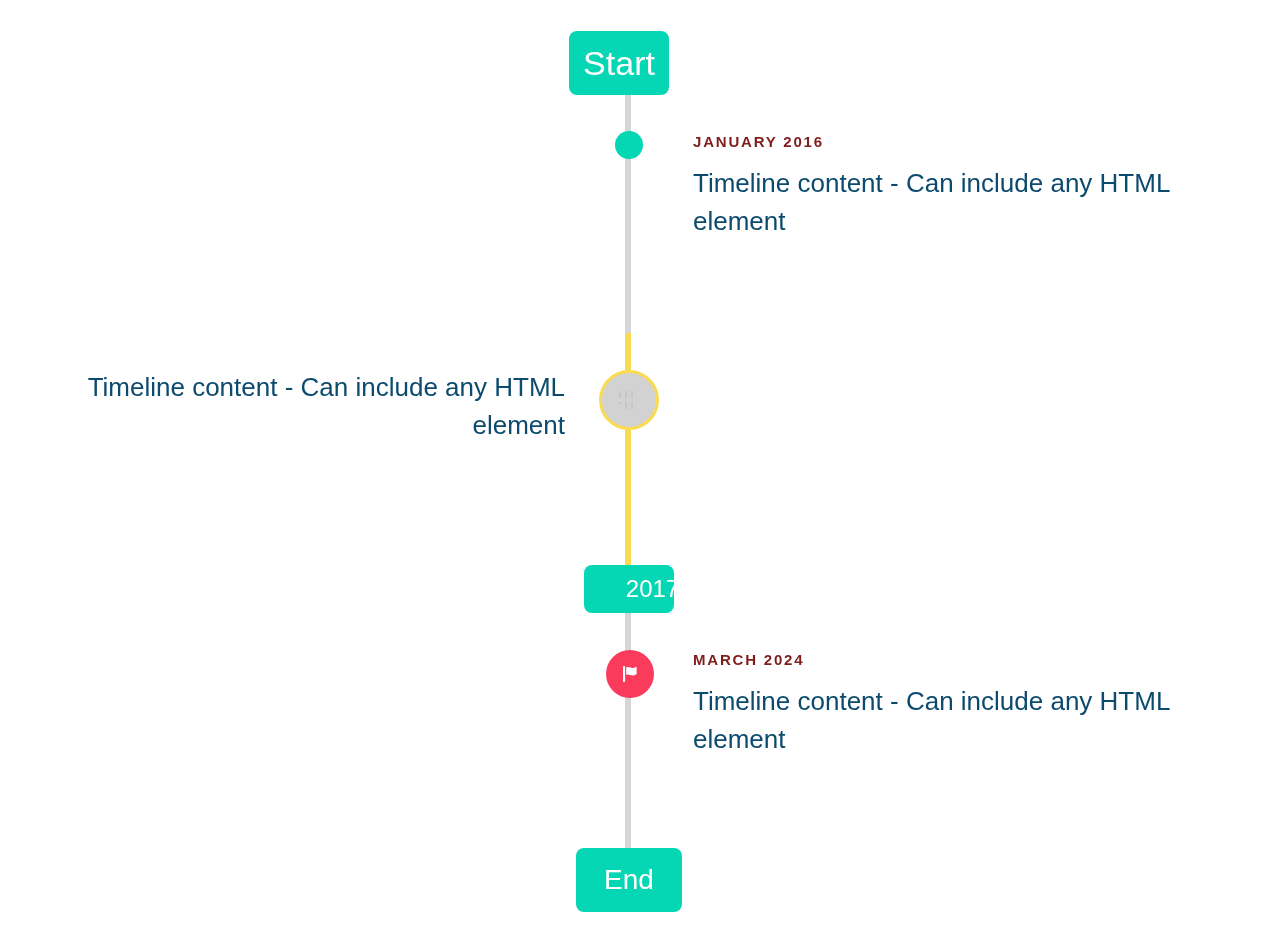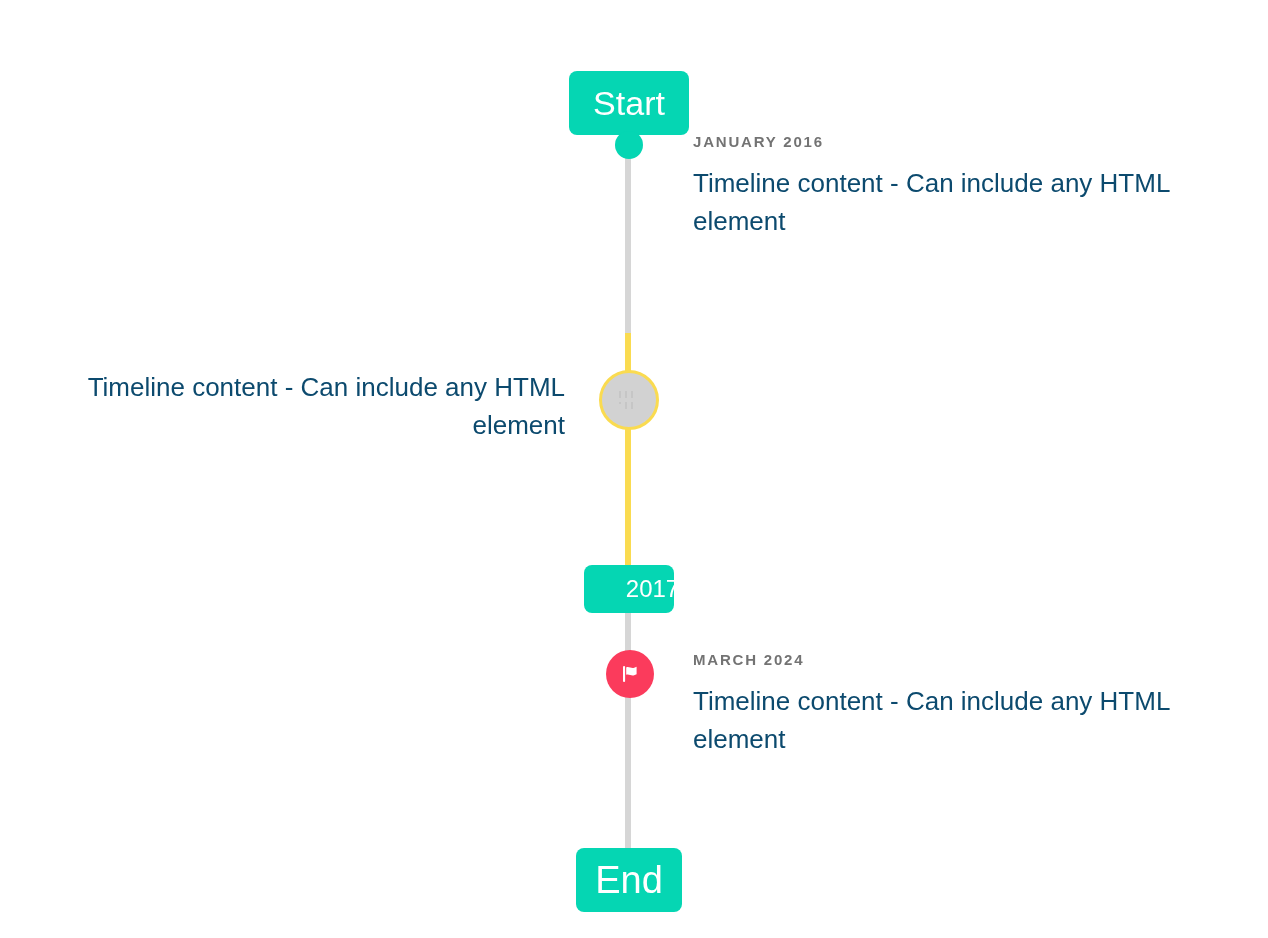--- a/index.html
+++ b/index.html
@@ -40,36 +40,35 @@
     border-radius: 8px;
     display: flex;
     align-items: center;
     justify-content: center;
     box-sizing: border-box;
     white-space: nowrap;
     user-select: none;
   }
   .badge-start {
     left: 569px;  top: 31px;
-    width: 120px; height: 64px;
+    width: 100px; height: 64px;
     font-size: 34px;
     font-weight: 400;
-    margin-top: 40px;
   }
   .badge-year {
     left: 584px;  top: 565px;
     width: 90px;  height: 48px;
     font-size: 24px;
     font-weight: 400;
     padding-left: 47px;
   }
   .badge-end {
     left: 576px;  top: 848px;
     width: 106px; height: 64px;
-    font-size: 38px;
+    font-size: 28px;
     font-weight: 400;
   }
 
   
   .marker {
     position: absolute;
     border-radius: 50%;
     box-sizing: border-box;
     display: flex;
     align-items: center;
@@ -116,21 +115,21 @@
   .entry {
     position: absolute;
   }
   .entry-right { left: 693px; width: 530px; text-align: left; }
   .entry-left  { left: 40px;  width: 525px; text-align: right; }
 
   .entry-date {
     font-size: 15px;
     font-weight: bold;
     letter-spacing: 1.8px;
-    color: #737373;
+    color: #7f1d1d;
     margin: 0 0 14px 0;
     line-height: 1.2;
   }
   .entry-body {
     font-size: 26px;
     font-weight: 400;
     color: #0c4a6e;
     line-height: 1.46;
     margin: 0;
   }

